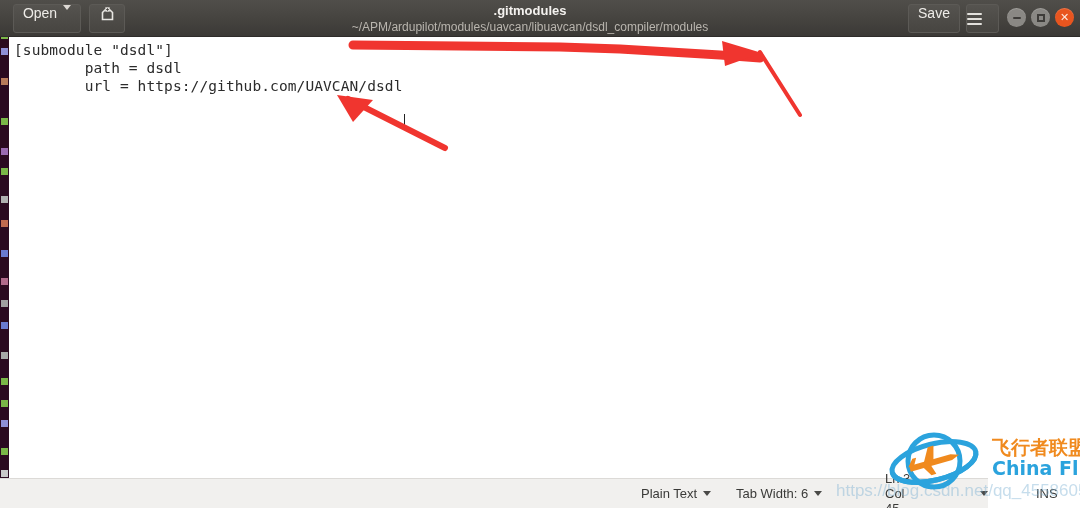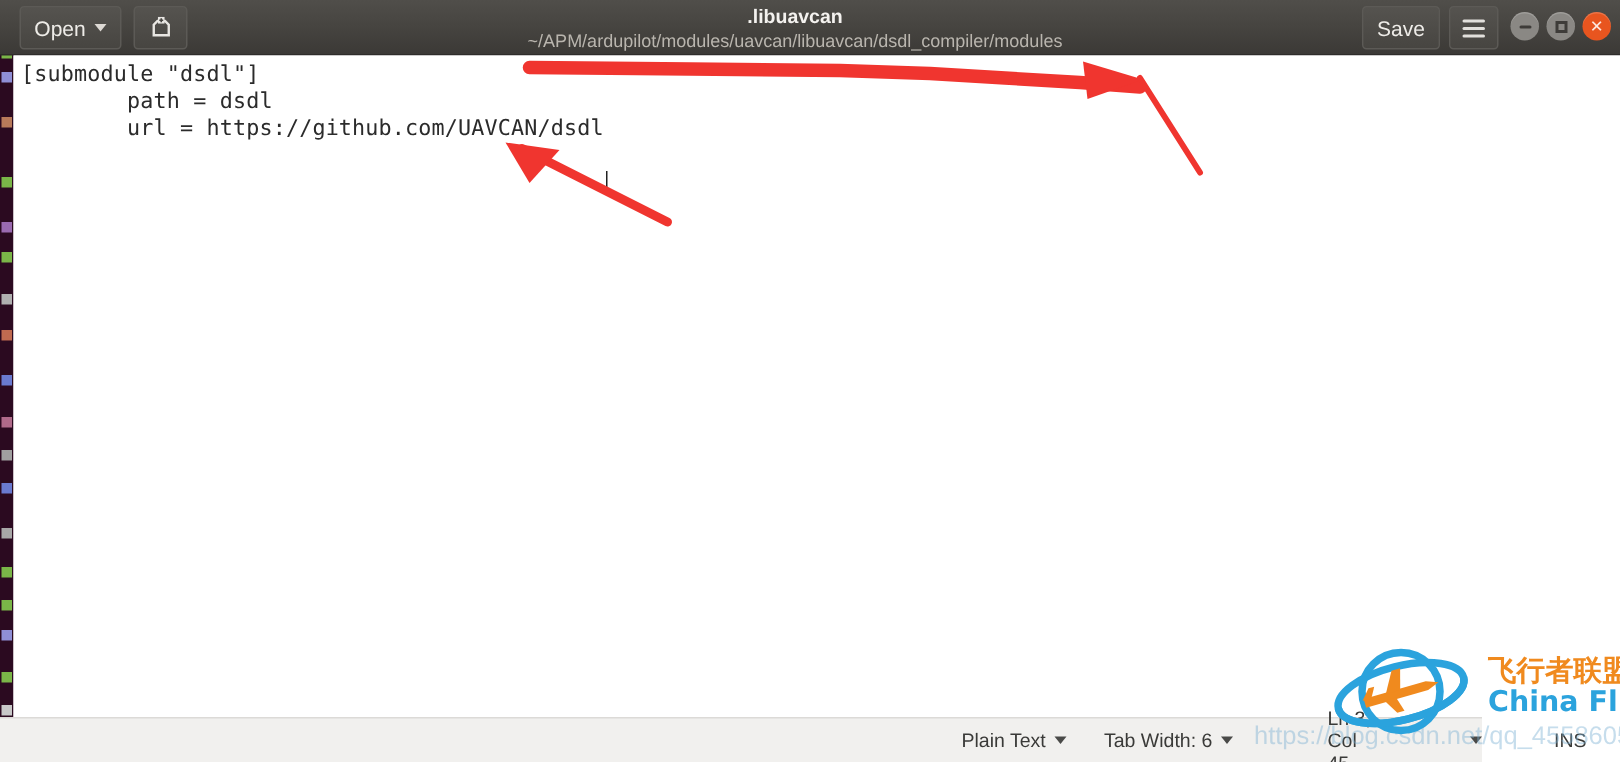--- a/index.html
+++ b/index.html
@@ -63,21 +63,20 @@
   }
 
   .tb-btn {
     position: absolute;
     background: linear-gradient(to bottom, #55534f, #474541);
     border: 1px solid #5c5a56;
     border-radius: 3px;
     color: #e6e4e0;
     font-size: 14px;
     display: flex;
-    align-items: center;
     justify-content: center;
     cursor: pointer;
     box-sizing: border-box;
   }
 
   #open-button {
     left: 13px; top: 4px; width: 68px; height: 29px;
     gap: 6px;
   }
   #open-label { font-size: 14px; color: #eeece8; }
@@ -318,21 +317,21 @@
         <span>
           <svg width="17" height="17" viewBox="0 0 17 17">
             <path d="M3.5 14.5 V7.5 L6 5 H11 L13.5 7.5 V14.5 Z" fill="none" stroke="#e8e6e2" stroke-width="1.6"></path>
             <rect x="6.3" y="2.3" width="4.4" height="4.4" fill="#e8e6e2"></rect>
             <path d="M8.5 3.2 V5.8 M7.2 4.5 H9.8" stroke="#474541" stroke-width="1.1"></path>
           </svg>
         </span>
       </div>
 
       <div class="title-block">
-        <div id="window-title">.libuavcan</div>
+        <div id="window-title">.gitmodules</div>
         <div id="window-subtitle">~/APM/ardupilot/modules/uavcan/libuavcan/dsdl_compiler/modules</div>
       </div>
 
       <div class="tb-btn" id="save-button">
         <span id="save-label">Save</span>
       </div>
 
       <div class="tb-btn" id="menu-button">
         <span style="display:flex;flex-direction:column;gap:3px;">
           <span class="hamline"></span>

